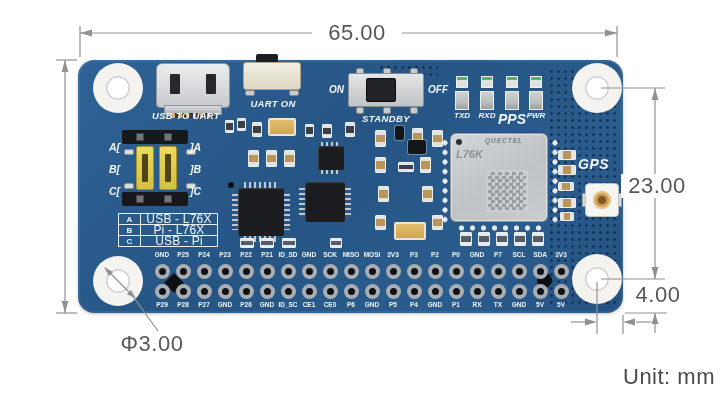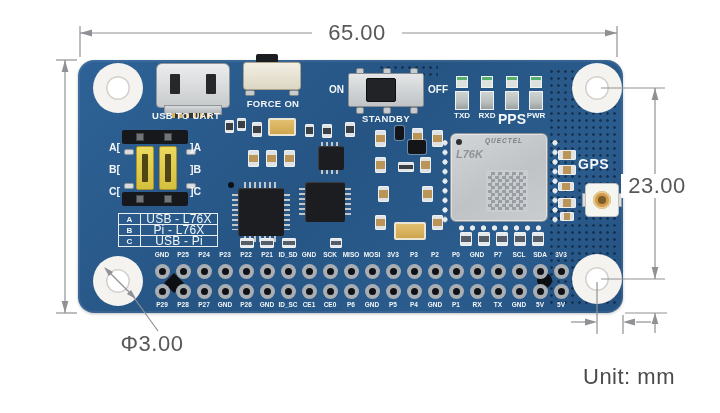--- a/index.html
+++ b/index.html
@@ -10,21 +10,21 @@
 
   
   .board{position:absolute;left:78px;top:60px;width:545px;height:253px;border-radius:16px;
          background:linear-gradient(135deg,#2e6296 0%,#265584 45%,#2a5c8d 75%,#245181 100%);
          box-shadow:inset 0 0 0 2px rgba(255,255,255,.07), 0 1px 3px rgba(0,0,0,.25);}
   .dots{position:absolute;background-image:radial-gradient(circle,rgba(6,18,38,.55) 1px,rgba(0,0,0,0) 1.6px);
         background-size:7px 7px;}
   .hole{position:absolute;width:50px;height:50px;border-radius:50%;background:#f4f3f0;}
   .hole i{display:block;width:24px;height:24px;margin:13px;border-radius:50%;background:#fff;
           box-shadow:inset 0 0 0 1.5px #d2d1cd;}
-  .silk{position:absolute;color:#f2f6f8;font-weight:bold;line-height:1.1;white-space:nowrap;}
+  .silk{position:absolute;color:#f2f6f8;font-weight:bold;line-height:1.1;white-space:nowrap;font-style:italic;}
 
   
   .usb-shell{position:absolute;background:linear-gradient(180deg,#ecedee,#c7cacc);
              border:1px solid #8f9599;border-radius:6px 6px 4px 4px;}
   .usb-slot{position:absolute;background:#26282c;border-radius:1px;}
   .usb-lip{position:absolute;background:linear-gradient(180deg,#d8dadb,#aeb2b5);border:1px solid #8f9599;}
   .usb-pins{position:absolute;background:repeating-linear-gradient(90deg,#d8b25e 0 3px,#33363b 3px 7px);}
   .sw-cream{position:absolute;background:linear-gradient(180deg,#f3efe4,#ddd6c3);
             border:1px solid #aba38d;border-radius:3px;}
   .sw-tab{position:absolute;background:#1c1d20;border-radius:2px;}
@@ -110,21 +110,21 @@
     <div class="usb-slot" style="left:92px;top:14px;width:10px;height:20px;"></div>
     <div class="usb-slot" style="left:128px;top:14px;width:10px;height:20px;"></div>
     <div class="usb-lip" style="left:86px;top:45px;width:58px;height:10px;"></div>
     <div class="usb-pins" style="left:94px;top:53px;width:42px;height:5px;"></div>
     <span class="silk" style="left:48px;top:51px;width:120px;text-align:center;font-size:9.5px;letter-spacing:.3px;">USB TO UART</span>
 
     <div class="sw-tab" style="left:178px;top:-6px;width:22px;height:11px;"></div>
     <div class="sw-cream" style="left:165px;top:2px;width:58px;height:28px;"></div>
     <div class="pinstub" style="left:167px;top:30px;width:10px;height:6px;"></div>
     <div class="pinstub" style="left:211px;top:30px;width:10px;height:6px;"></div>
-    <span class="silk" style="left:160px;top:39px;width:70px;text-align:center;font-size:9.5px;letter-spacing:.3px;">FORCE ON</span>
+    <span class="silk" style="left:160px;top:39px;width:70px;text-align:center;font-size:9.5px;letter-spacing:.3px;">UART ON</span>
 
     <div class="pinstub" style="left:278px;top:8px;width:8px;height:7px;"></div>
     <div class="pinstub" style="left:305px;top:8px;width:8px;height:7px;"></div>
     <div class="pinstub" style="left:332px;top:8px;width:8px;height:7px;"></div>
     <div class="sw-silver" style="left:270px;top:13px;width:76px;height:34px;"></div>
     <div class="sw-knob" style="left:288px;top:18px;width:30px;height:24px;"></div>
     <div class="pinstub" style="left:278px;top:47px;width:8px;height:7px;"></div>
     <div class="pinstub" style="left:305px;top:47px;width:8px;height:7px;"></div>
     <div class="pinstub" style="left:332px;top:47px;width:8px;height:7px;"></div>
     <span class="silk" style="left:238px;top:24px;width:28px;text-align:right;font-size:10px;">ON</span>
@@ -453,15 +453,16 @@
       <polygon points="655,313 651.6,324 658.4,324"></polygon>
       <polygon points="597,322 585,318.6 585,325.4"></polygon>
         <polygon points="623,322 635,318.6 635,325.4"></polygon>
       <polygon points="104,267 113.1,271.9 108.9,276.1"></polygon>
         <polygon points="136,299 126.9,294.1 131.1,289.9"></polygon>
     </g>
   </svg>
 
   <span class="dim" style="left:312px;top:21px;width:90px;text-align:center;">65.00</span>
   <span class="dim" style="left:621px;top:174px;width:72px;text-align:center;">23.00</span>
+  <span class="dim" style="left:625px;top:283px;width:66px;text-align:center;">4.00</span>
   <span class="dim" style="left:110px;top:332px;width:84px;text-align:center;">Φ3.00</span>
-  <span class="dim" style="left:583px;top:365px;width:132px;text-align:left;color:#4a4b4d;">Unit: mm</span>
+  <span class="dim" style="left:583px;top:365px;width:132px;text-align:right;color:#4a4b4d;">Unit: mm</span>
 </div>
 
 </body></html>

